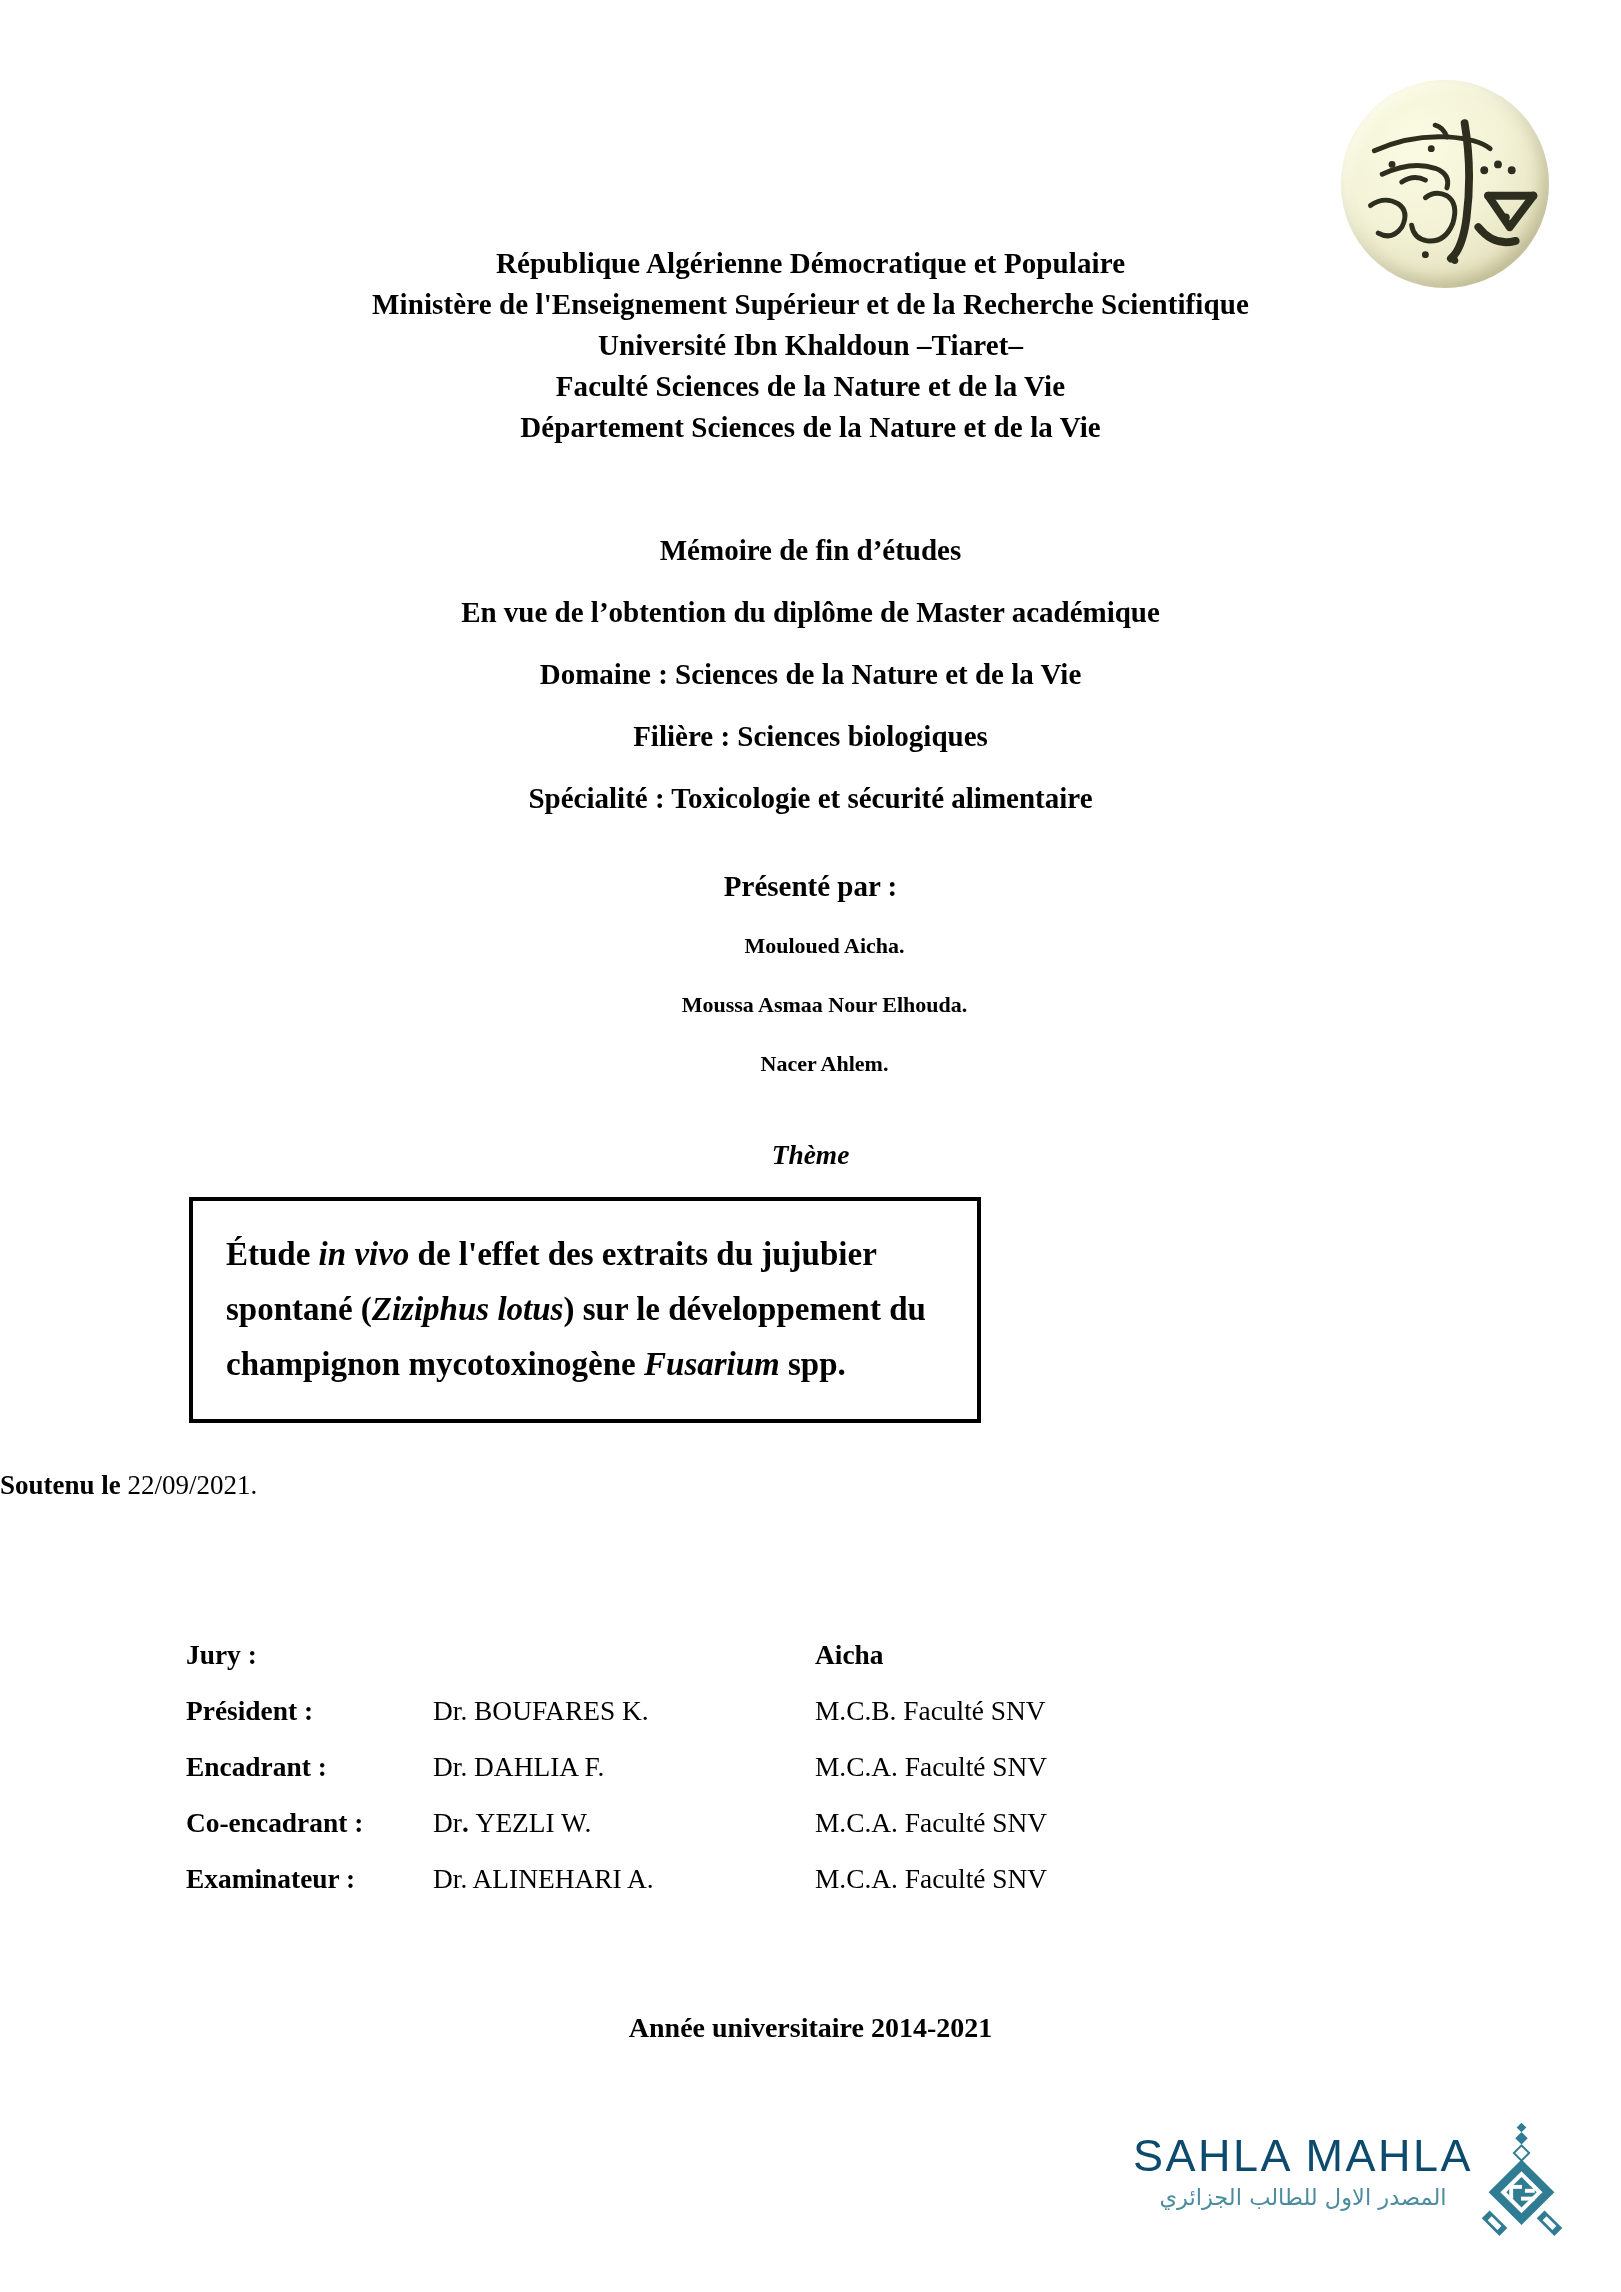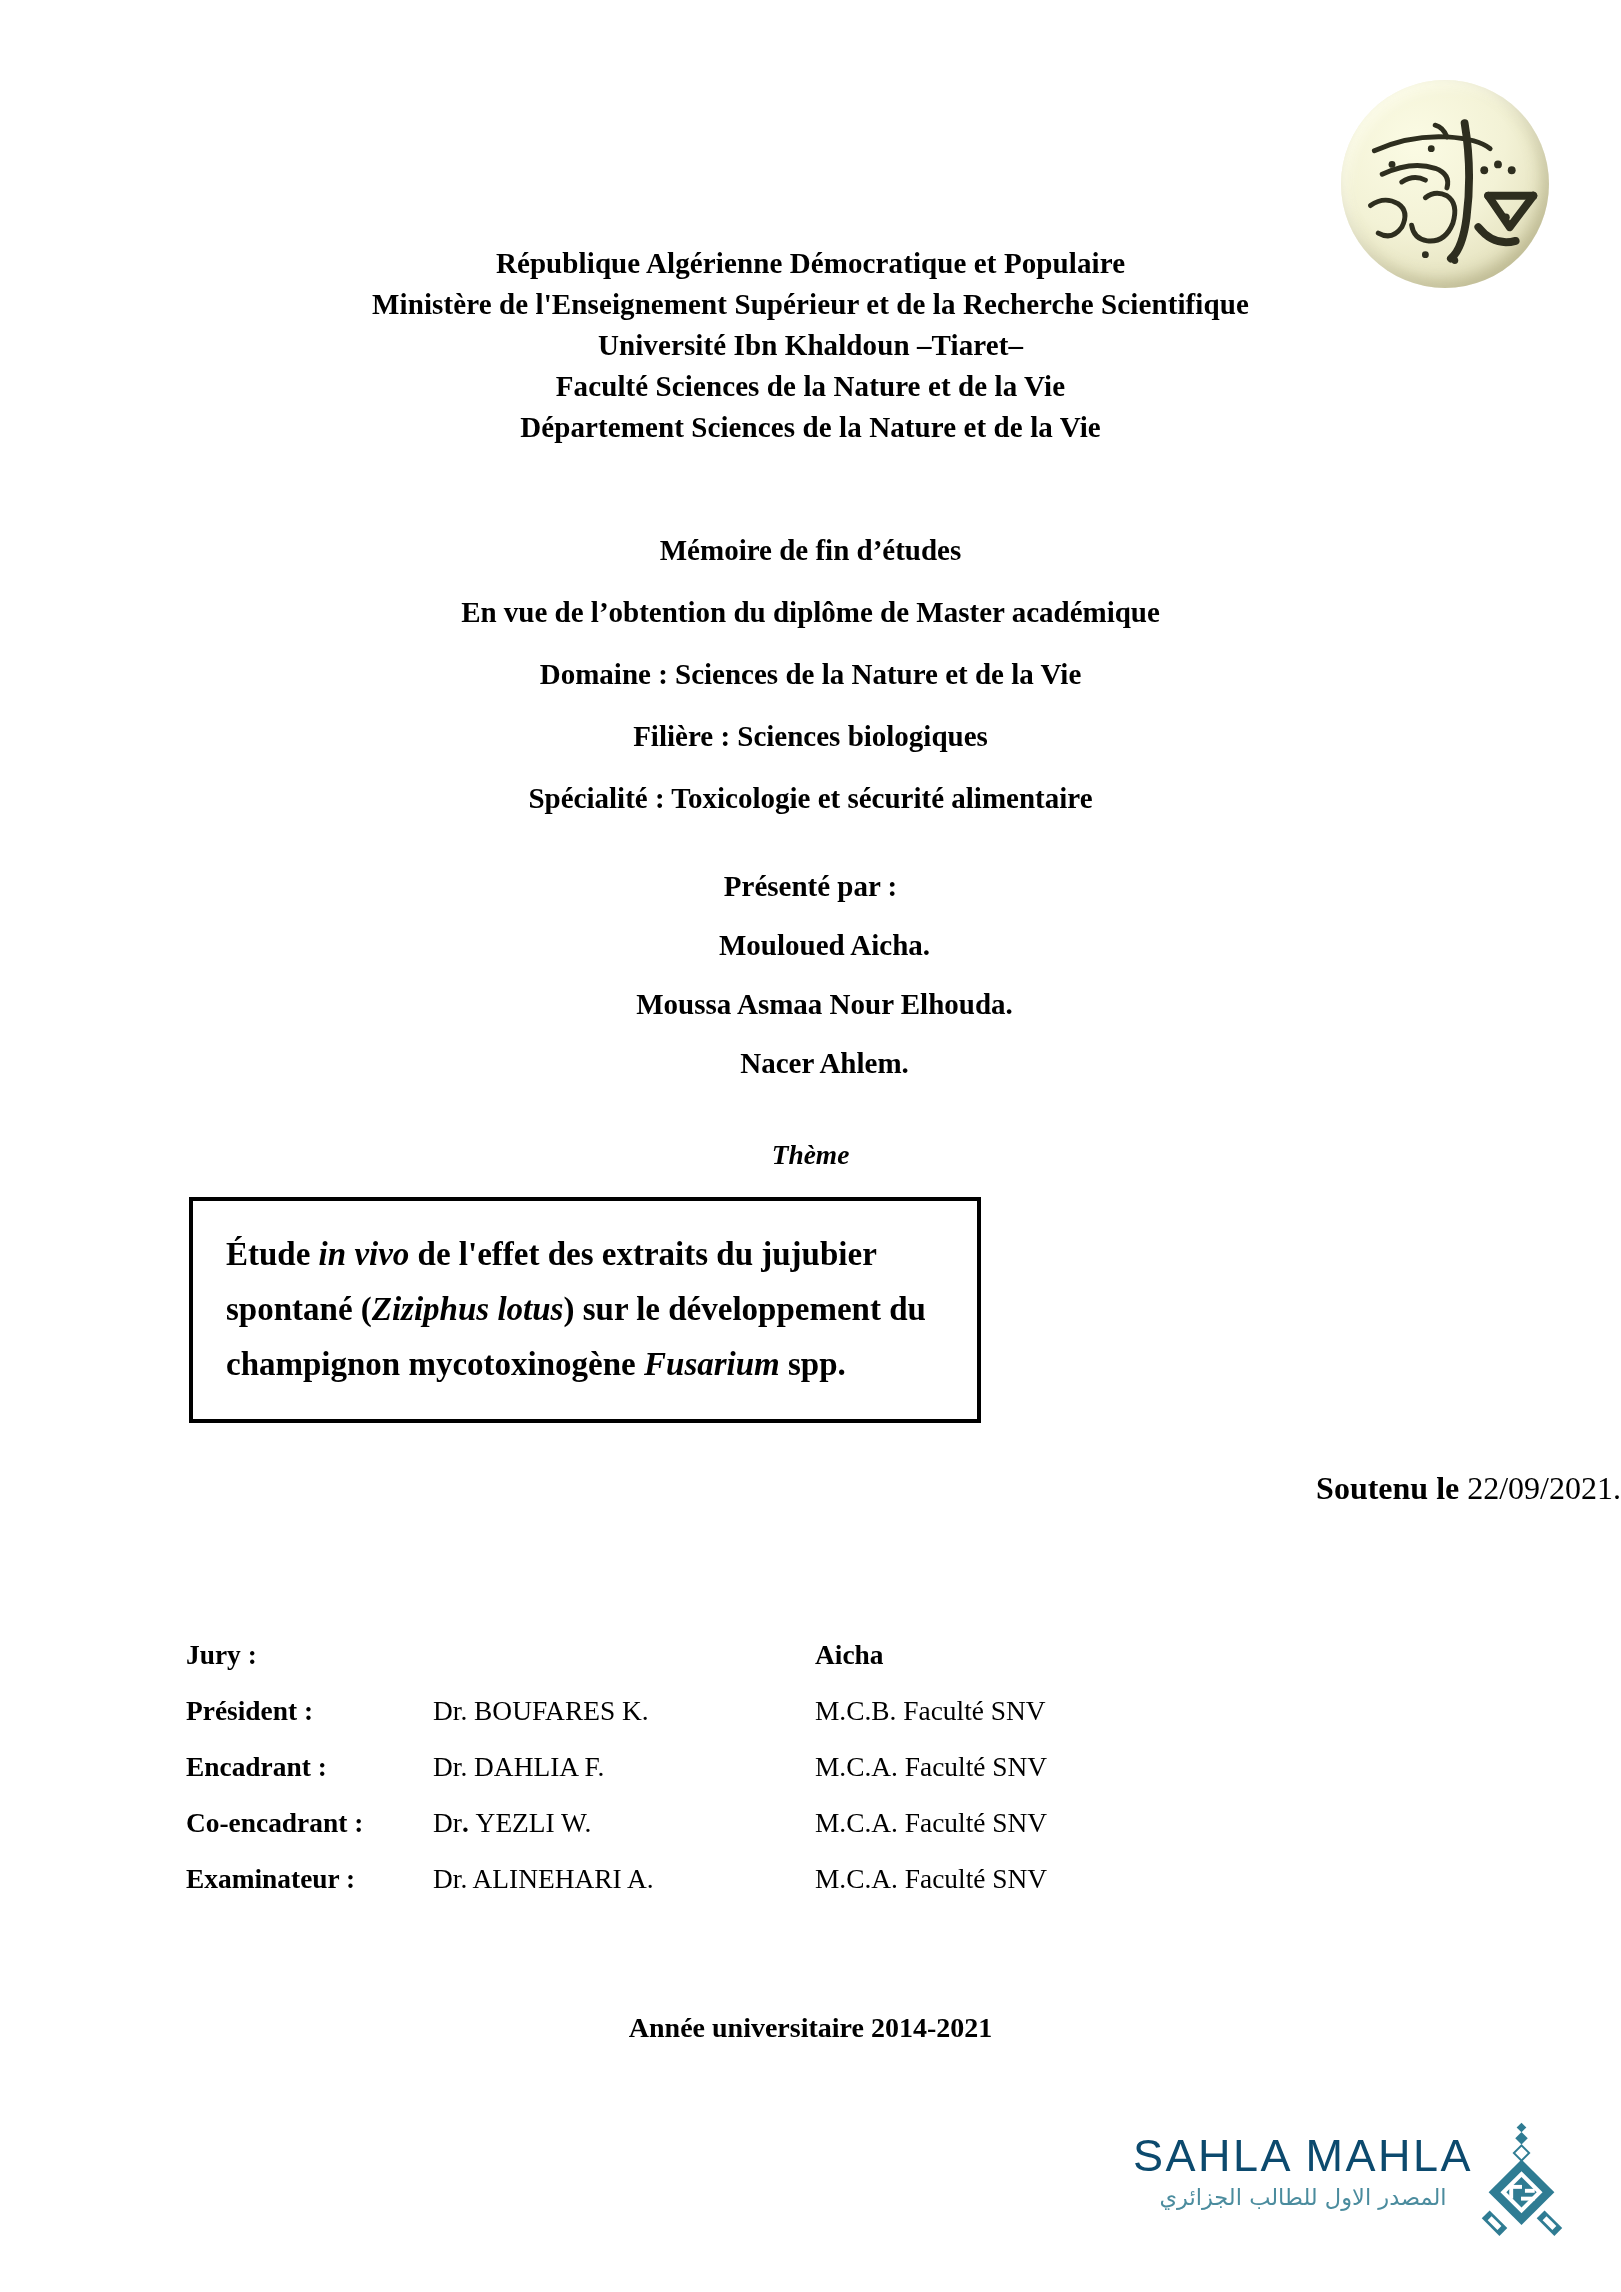--- a/index.html
+++ b/index.html
@@ -72,21 +72,21 @@
     width: 1621px;
     text-align: center;
   }
   .authors-heading {
     font-weight: bold;
     font-size: 29px;
     line-height: 59px;
   }
   .author-name {
     font-weight: bold;
-    font-size: 29px;
+    font-size: 22px;
     line-height: 59px;
     padding-left: 28px;
   }
 
   
   .theme-label {
     position: absolute;
     top: 1140px;
     left: 0;
     width: 1621px;
@@ -112,22 +112,22 @@
     line-height: 55px;
   }
   .title-text i { font-style: italic; }
 
   
   .defense {
     position: absolute;
     top: 1470px;
     left: 0;
     width: 1621px;
-    text-align: right;
-    font-size: 32px;
+    text-align: left;
+    font-size: 27px;
   }
   .defense .lbl { font-weight: bold; }
   .defense .val { font-weight: normal; }
 
   
   .jury {
     position: absolute;
     top: 1634px;
     left: 186px;
     width: 1078px;

